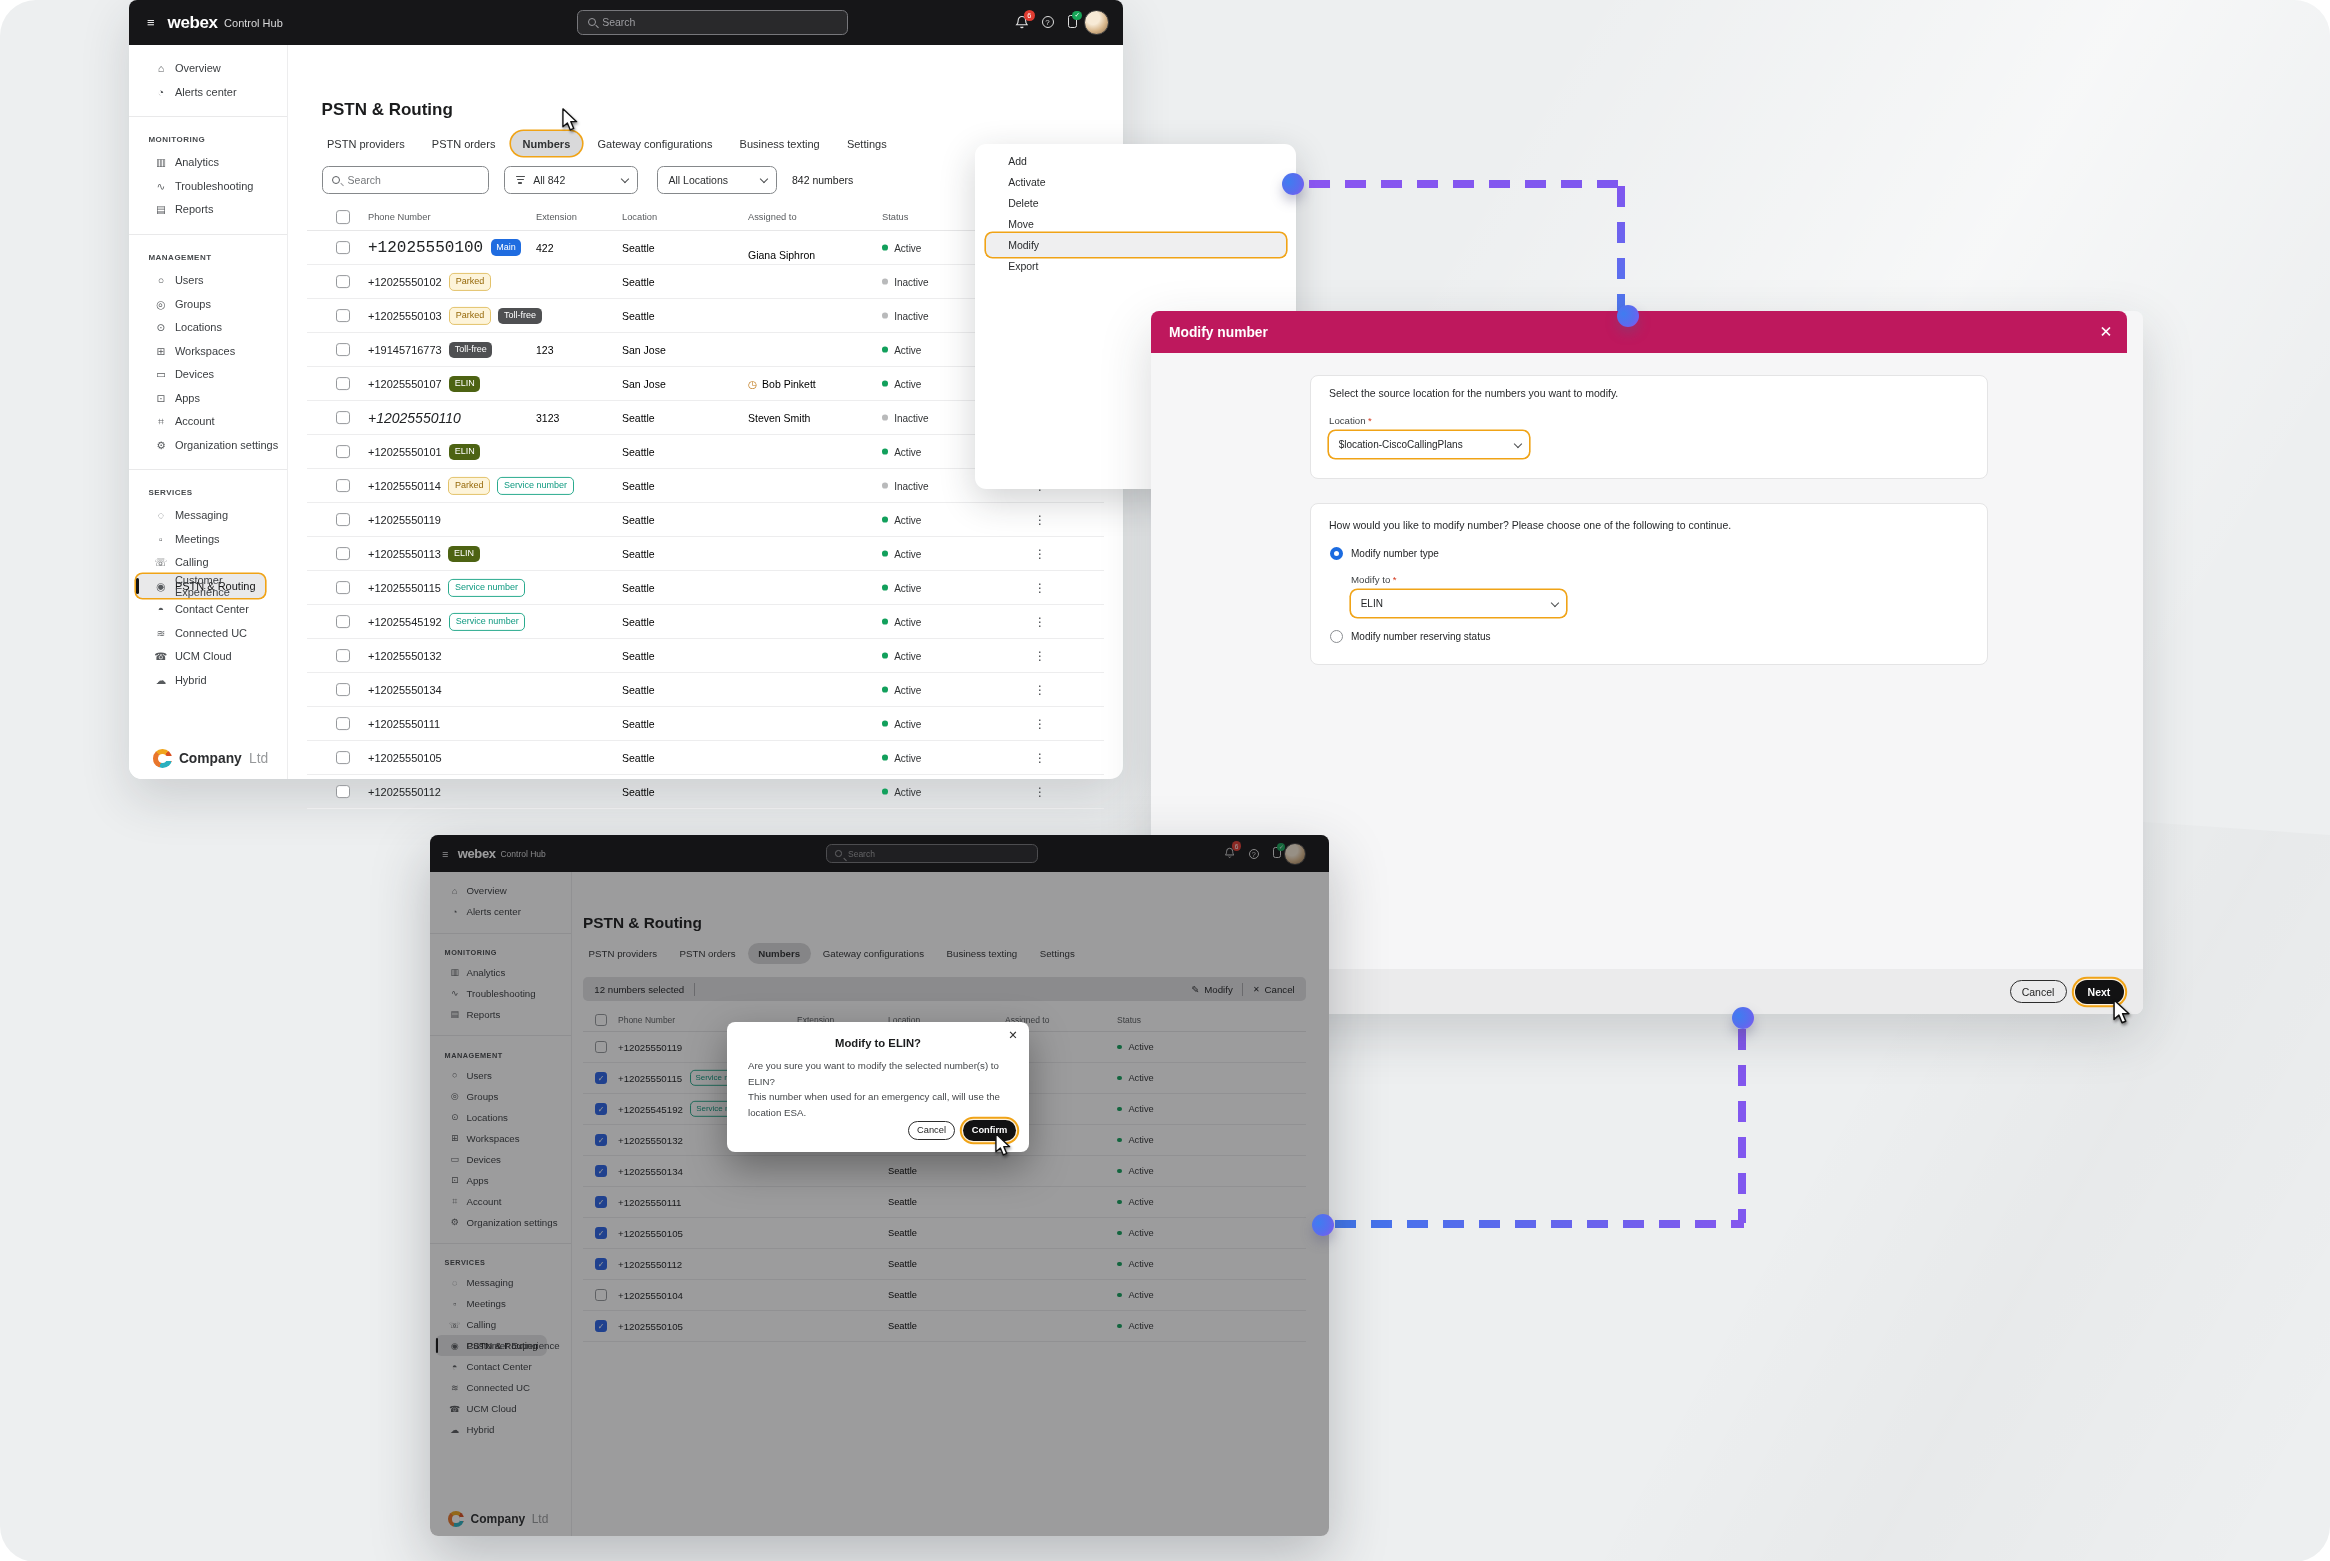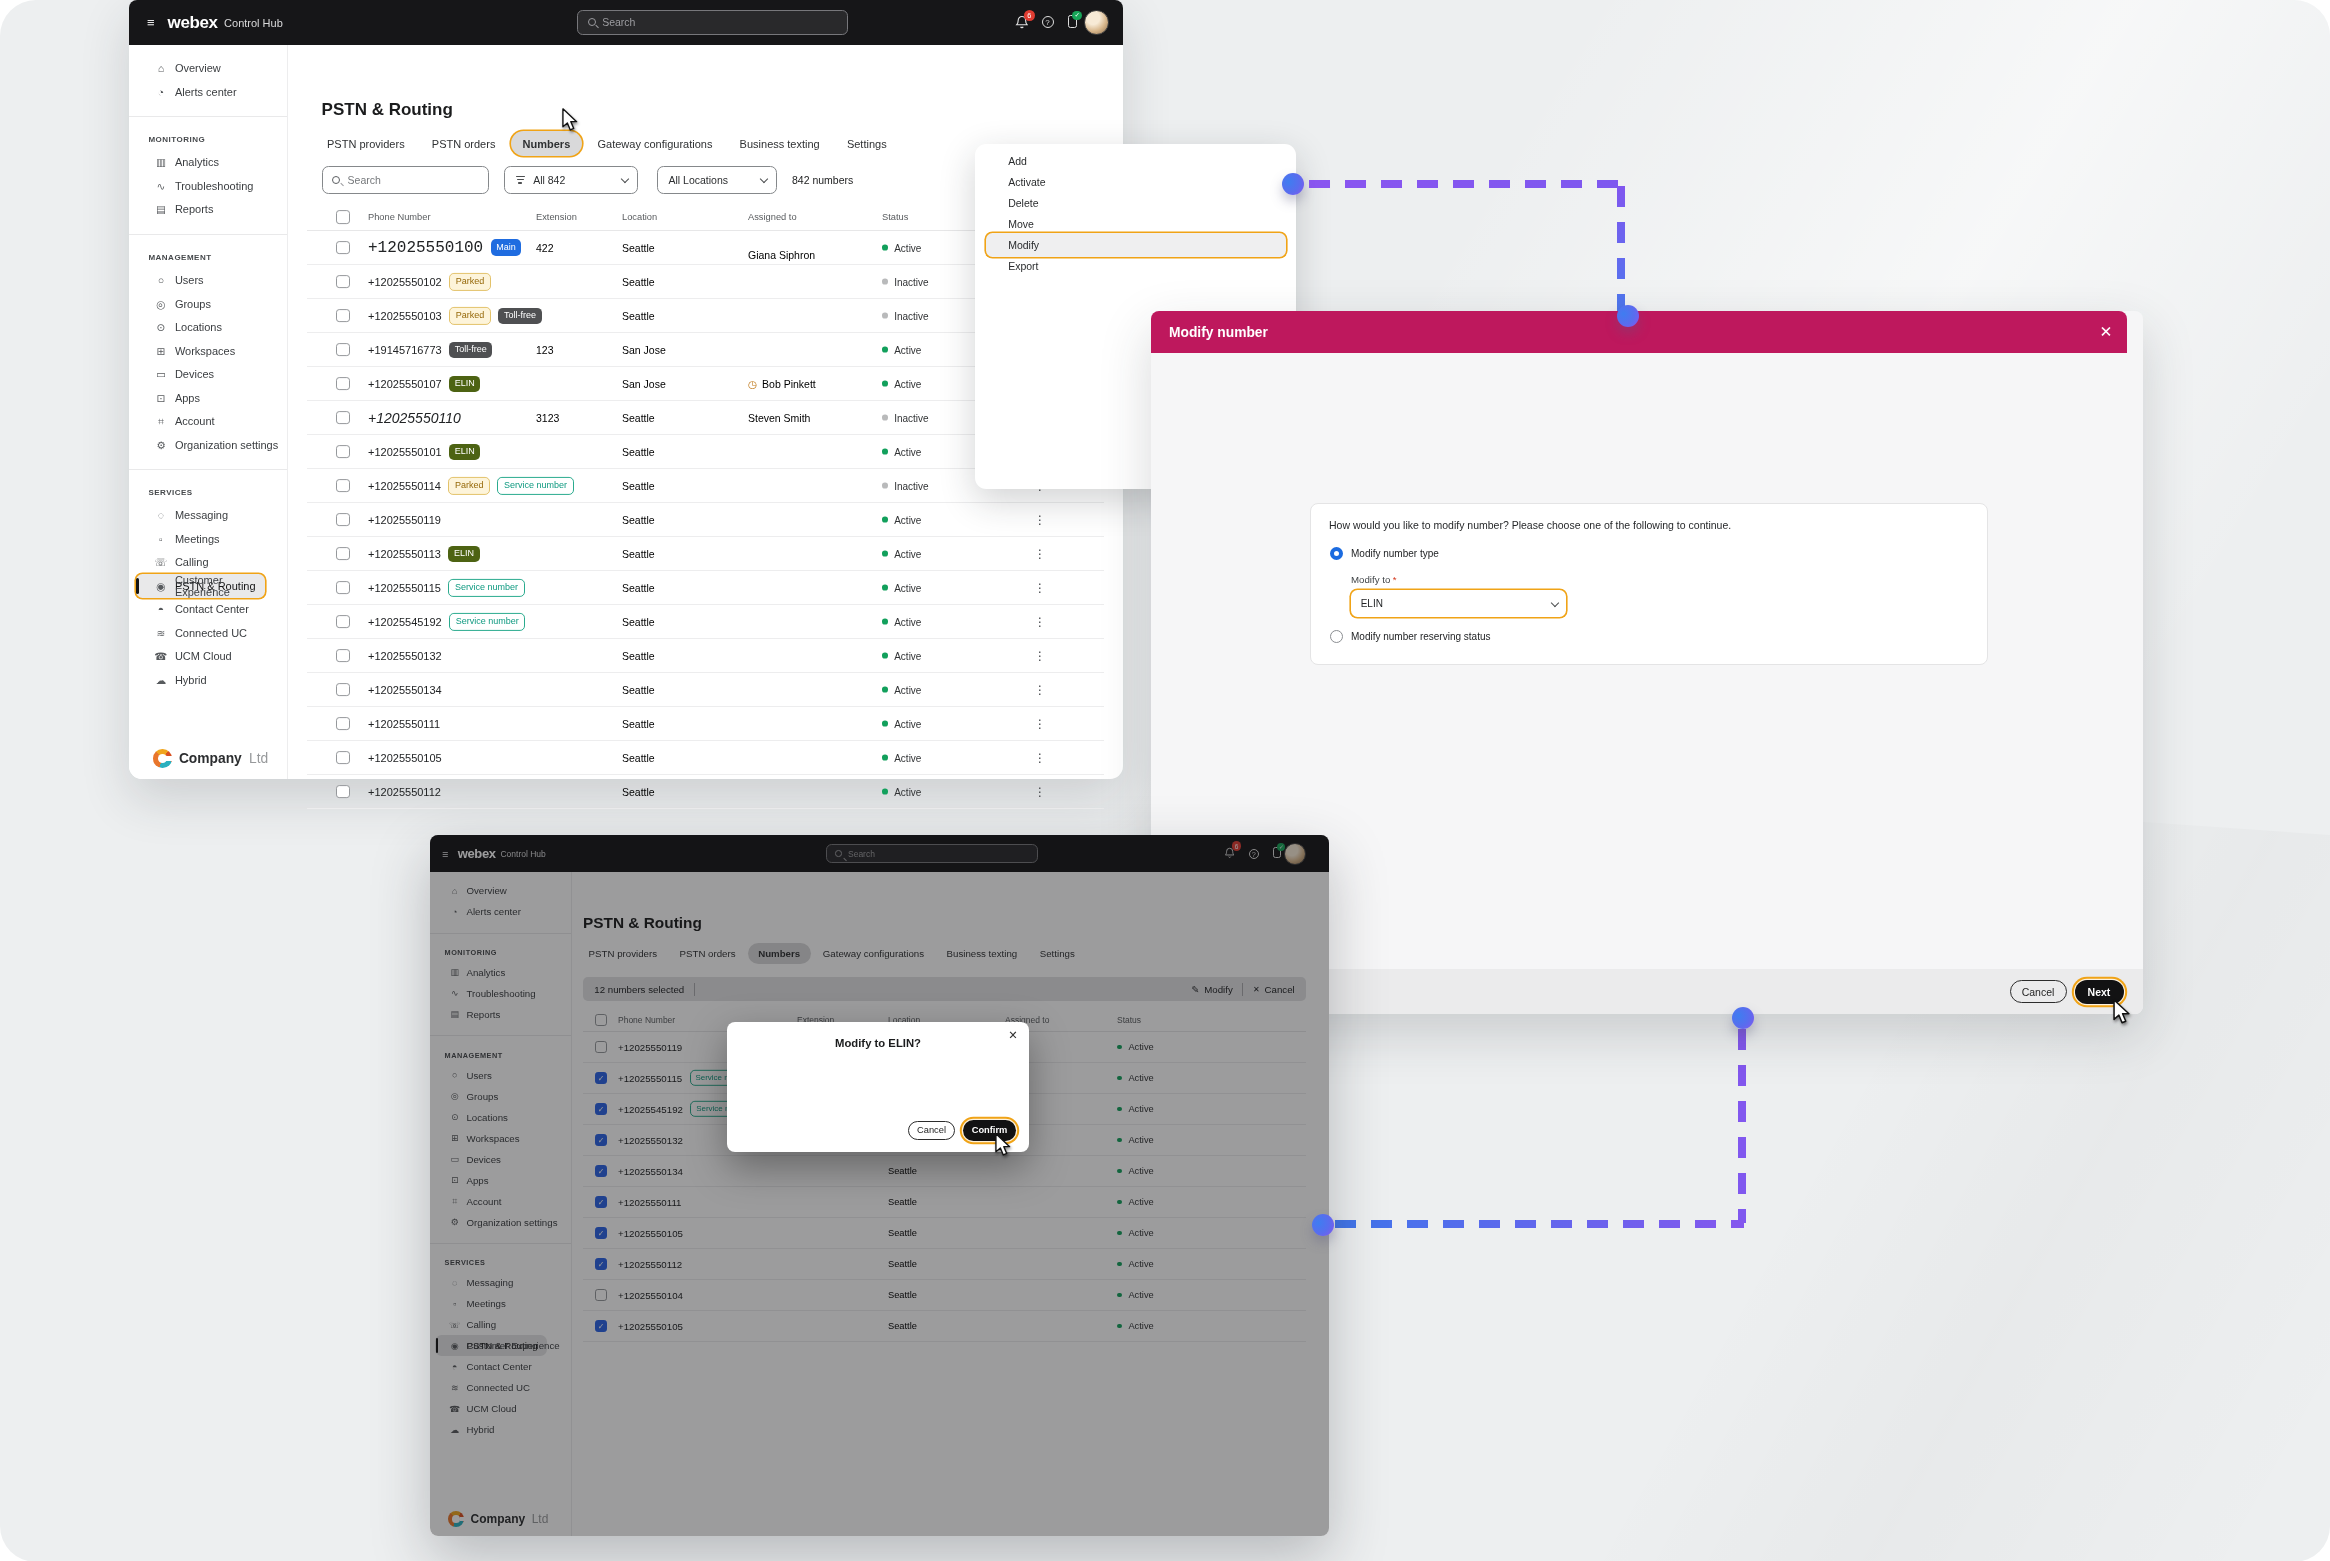--- a/index.html
+++ b/index.html
@@ -512,20 +512,30 @@
     </div>
 
   <div class="dash dash-h" style="left:1309px;top:180px;width:314px;background:linear-gradient(90deg,#8a55f0,#7d58ef);z-index:4;"></div>
   <div class="dash dash-v" style="left:1617px;top:186px;height:126px;background:linear-gradient(180deg,#8156ef,#4c78ee);z-index:4;"></div>
 
   <div class="abs modal" style="z-index:5;">
     <div class="mhead">
       <span class="mtitle">Modify number</span>
       <span class="mclose">✕</span>
     </div>
+    <div class="card card1">
+      <div class="instr" style="left:18px;top:11.3px;">Select the source location for the numbers you want to modify.</div>
+      <div class="flabel" style="left:18px;top:39px;">
+        <span>Location</span><span class="req">*</span>
+      </div>
+      <div class="sel" style="left:18px;top:55px;width:200px;">
+        <span>$location-CiscoCallingPlans</span>
+        <span class="chev" style="color:#4c4e50;"></span>
+      </div>
+    </div>
     <div class="card card2">
       <div class="instr" style="left:18px;top:14.6px;">How would you like to modify number? Please choose one of the following to continue.</div>
       <div class="radio on" style="left:19.4px;top:43px;"></div>
       <div class="rlabel" style="left:40px;top:44px;">Modify number type</div>
       <div class="flabel" style="left:40px;top:70px;">
         <span>Modify to</span><span class="req">*</span>
       </div>
       <div class="sel" style="left:40px;top:86px;width:215px;">
         <span>ELIN</span>
         <span class="chev" style="color:#4c4e50;"></span>
@@ -789,20 +799,25 @@
             </div>
           </div>
       </div>
     </div>
 
     <div class="dim"></div>
 
     <div class="dialog">
       <span class="dclose">✕</span>
       <div class="dtitle">Modify to ELIN?</div>
+      <div class="dbody" id="dlgbody">
+          <div>Are you sure you want to modify the selected number(s) to ELIN?</div>
+          <div>This number when used for an emergency call, will use the</div>
+          <div>location ESA.</div>
+        </div>
       <div class="dbtns">
         <button class="btn-line" style="width:47px;height:18.6px;font-size:9.3px;border-radius:9.7px;">Cancel</button>
         <button class="btn-dark oring" style="width:53px;height:21px;font-size:9.3px;border:none;border-radius:10.5px;">Confirm</button>
       </div>
     </div>
   </div>
 
   <div class="cdot" style="left:1282px;top:173px;z-index:8;"></div>
   <div class="cdot" style="left:1617px;top:305px;z-index:8;"></div>
   <div class="cdot" style="left:1732px;top:1007px;z-index:8;"></div>

